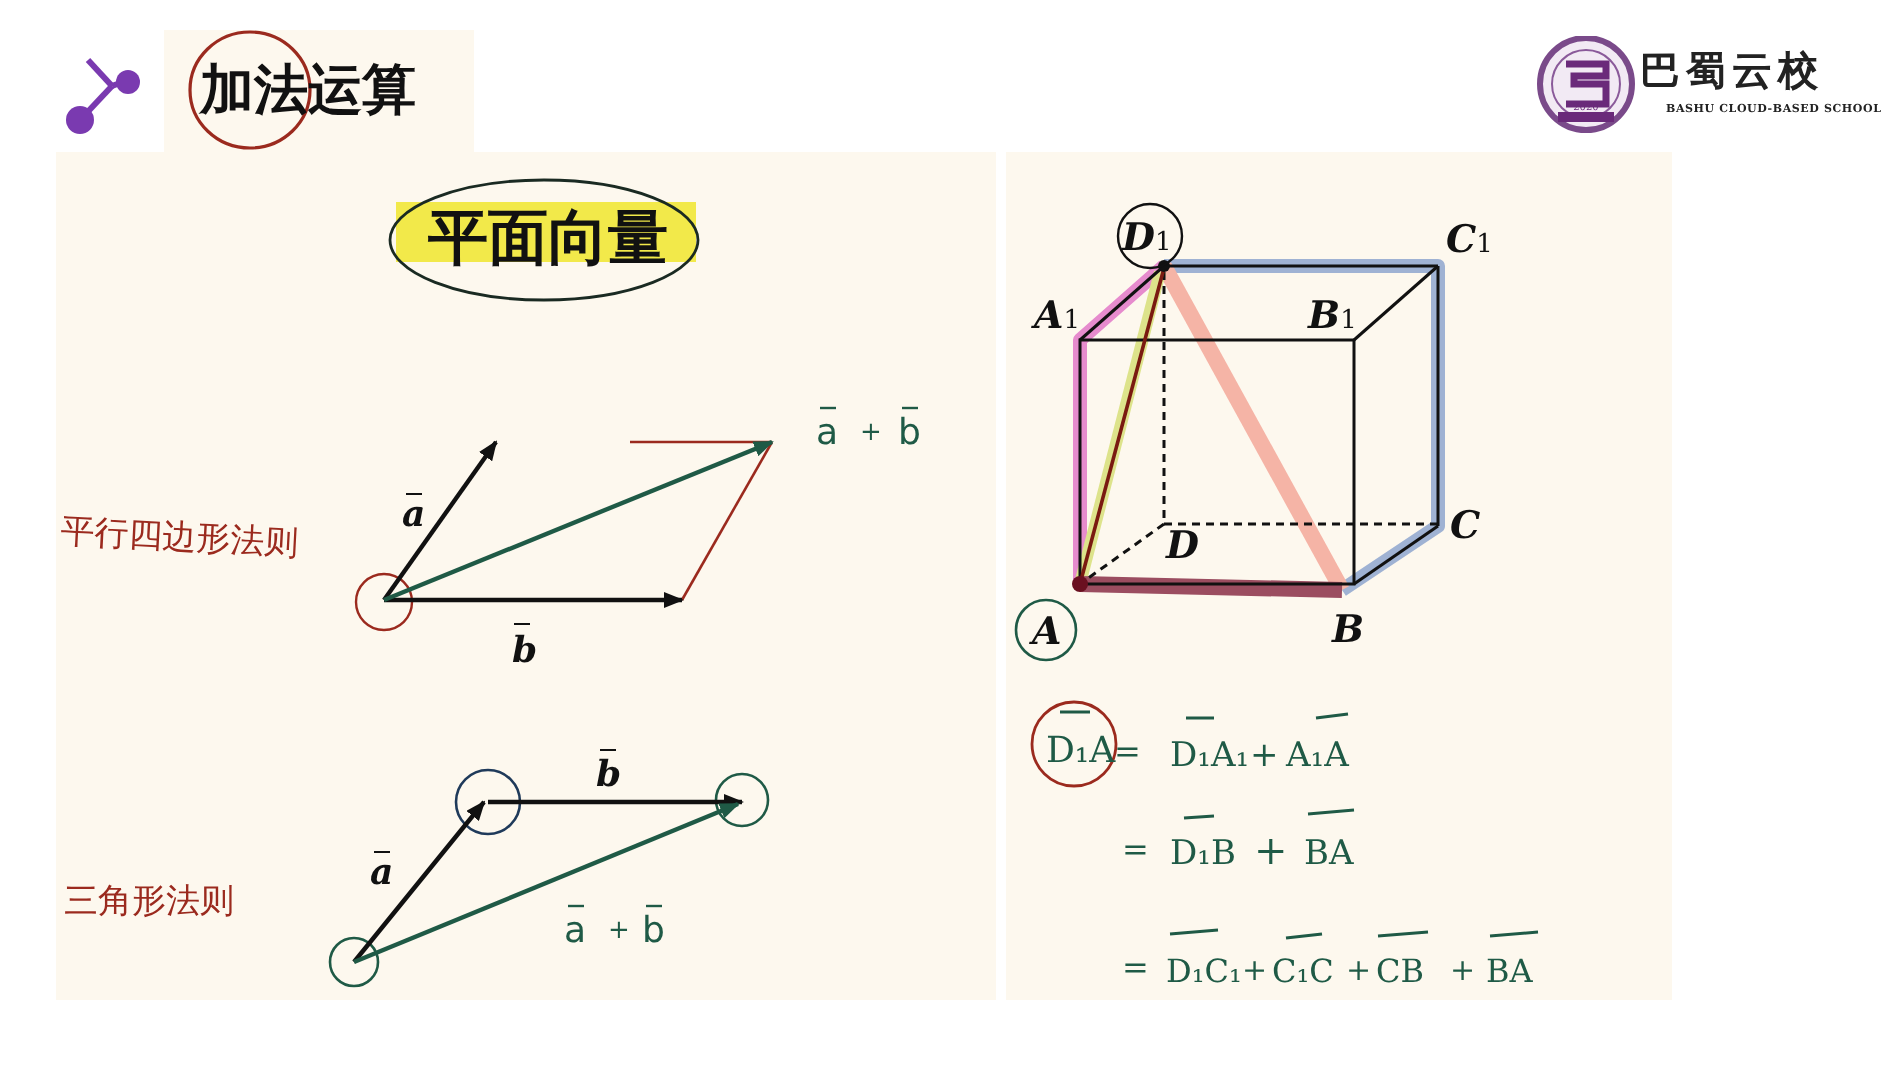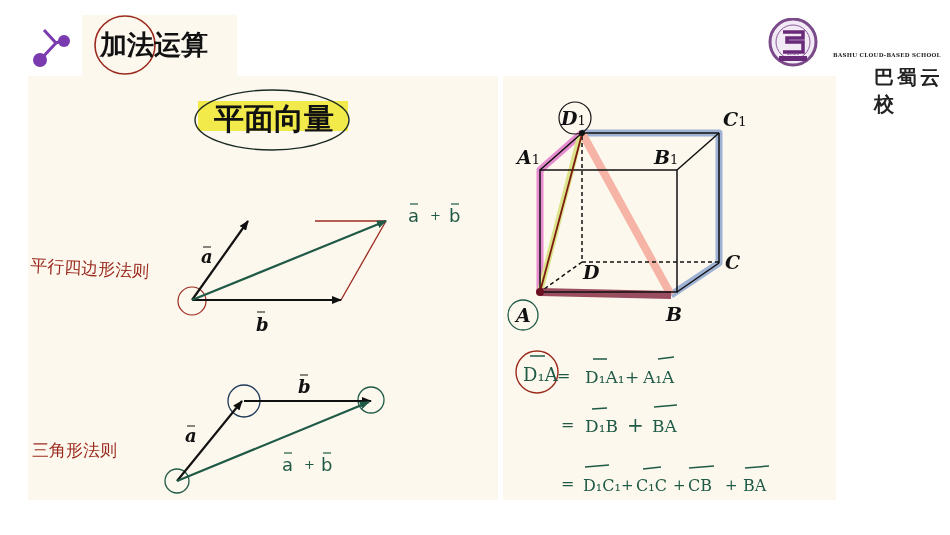--- a/index.html
+++ b/index.html
@@ -2,21 +2,21 @@
 <html><head>
 <meta charset="utf-8">
 <style>
   html, body { margin:0; padding:0; }
   body { width:950px; height:535px; background:#ffffff; position:relative; overflow:hidden;
          font-family:"DejaVu Serif", serif; }
   .abs { position:absolute; }
   .logo-icon { left:30px; top:28px; width:45px; height:40px; }
   .title-box { left:82px; top:15px; width:155px; height:61px; background:#fdf8ee; }
   .title-text { left:100px; top:27px; font-family:Liberation Mono, monospace; font-size:27px; font-weight:bold; color:#111; letter-spacing:0px; }
-  .brand-cn { left:874px; top:22px; font-family:"DejaVu Serif", serif; font-size:20px; font-weight:bold; color:#222; letter-spacing:3px;margin-top:42px; }
+  .brand-cn { left:820px; top:22px; font-family:"DejaVu Serif", serif; font-size:20px; font-weight:bold; color:#222; letter-spacing:3px; }
   .brand-en { left:833px; top:52px; font-family:"DejaVu Serif", serif; font-size:5.5px; font-weight:bold; color:#222; letter-spacing:0.3px; }
   .panel { background:#fdf8ee; }
   .panel-left { left:28px; top:76px; width:470px; height:424px; }
   .panel-right { left:503px; top:76px; width:333px; height:424px; }
   svg text { font-family:"DejaVu Serif", serif; }
 </style>
 </head>
 <body>
 
 <svg class="abs logo-icon" viewBox="0 0 45 40">

